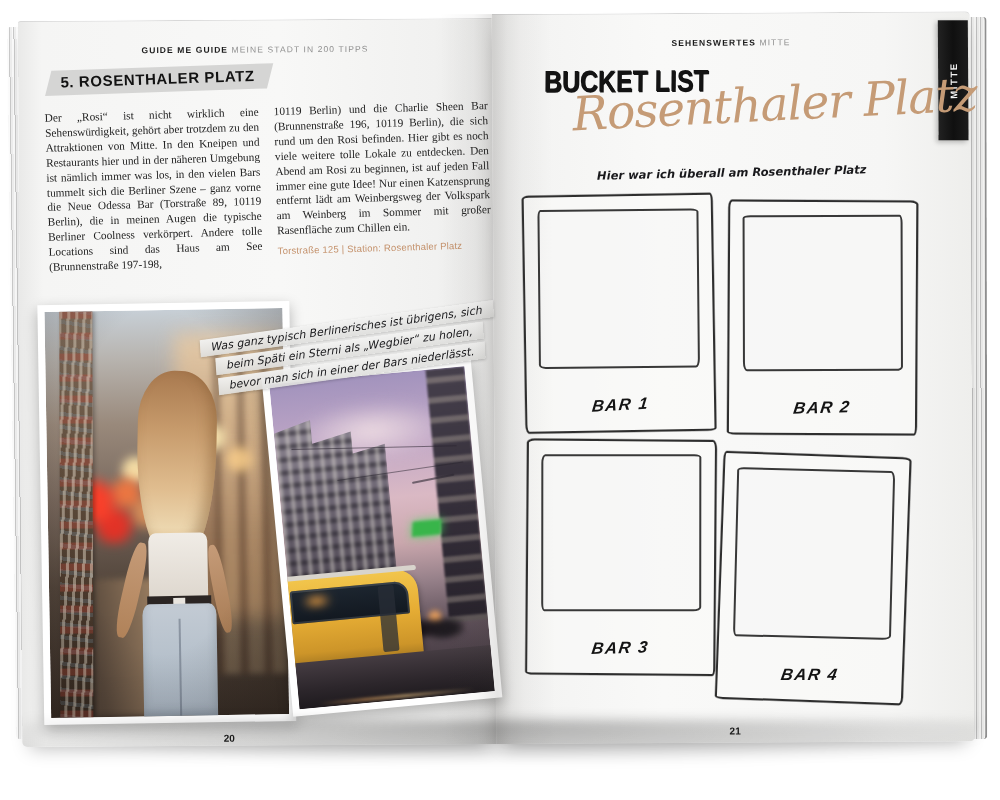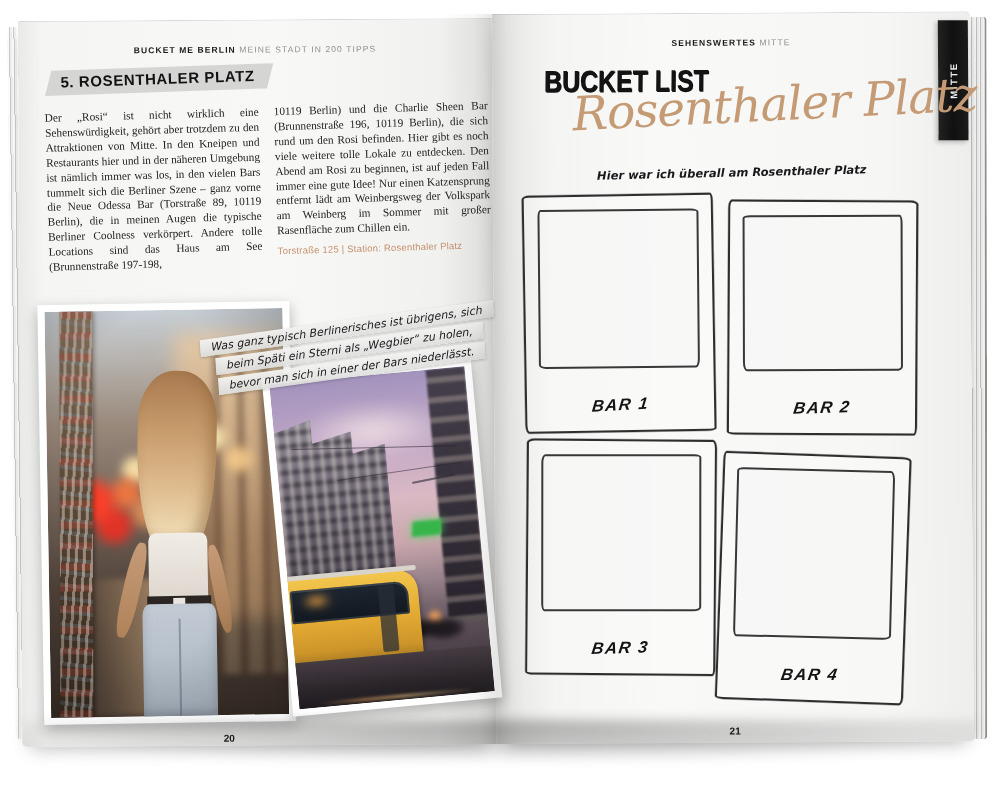--- a/index.html
+++ b/index.html
@@ -208,21 +208,21 @@
 <body>
 
 <div class="book">
 
   <div class="edges-left"></div>
   <div class="edges-right"></div>
 
   <div class="page page-left">
 
     <div class="running-header">
-      <span class="bold">BUCKET ME BERLIN</span>
+      <span class="bold">GUIDE ME GUIDE</span>
       <span class="rest">MEINE STADT IN 200 TIPPS</span>
     </div>
 
     <div class="headline-badge">
       <div class="badge-bg">
         <span>5. ROSENTHALER PLATZ</span>
       </div>
     </div>
 
     <div class="columns">

